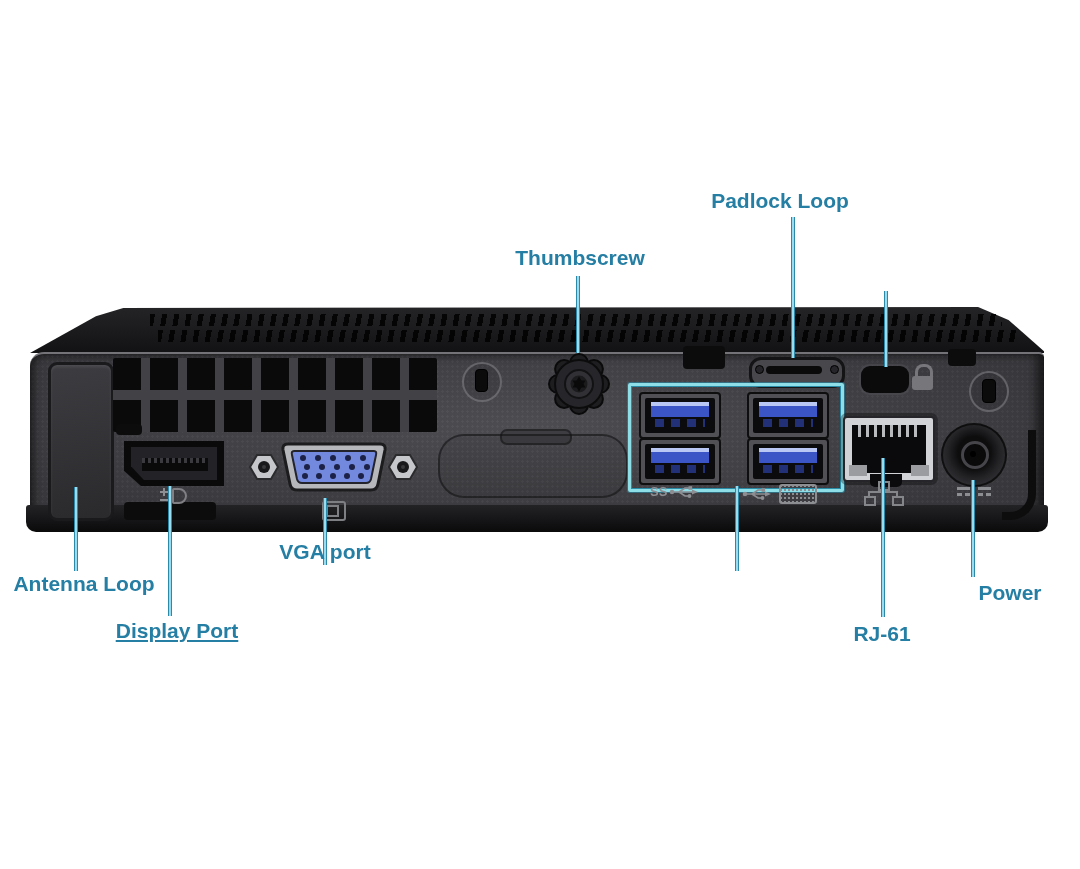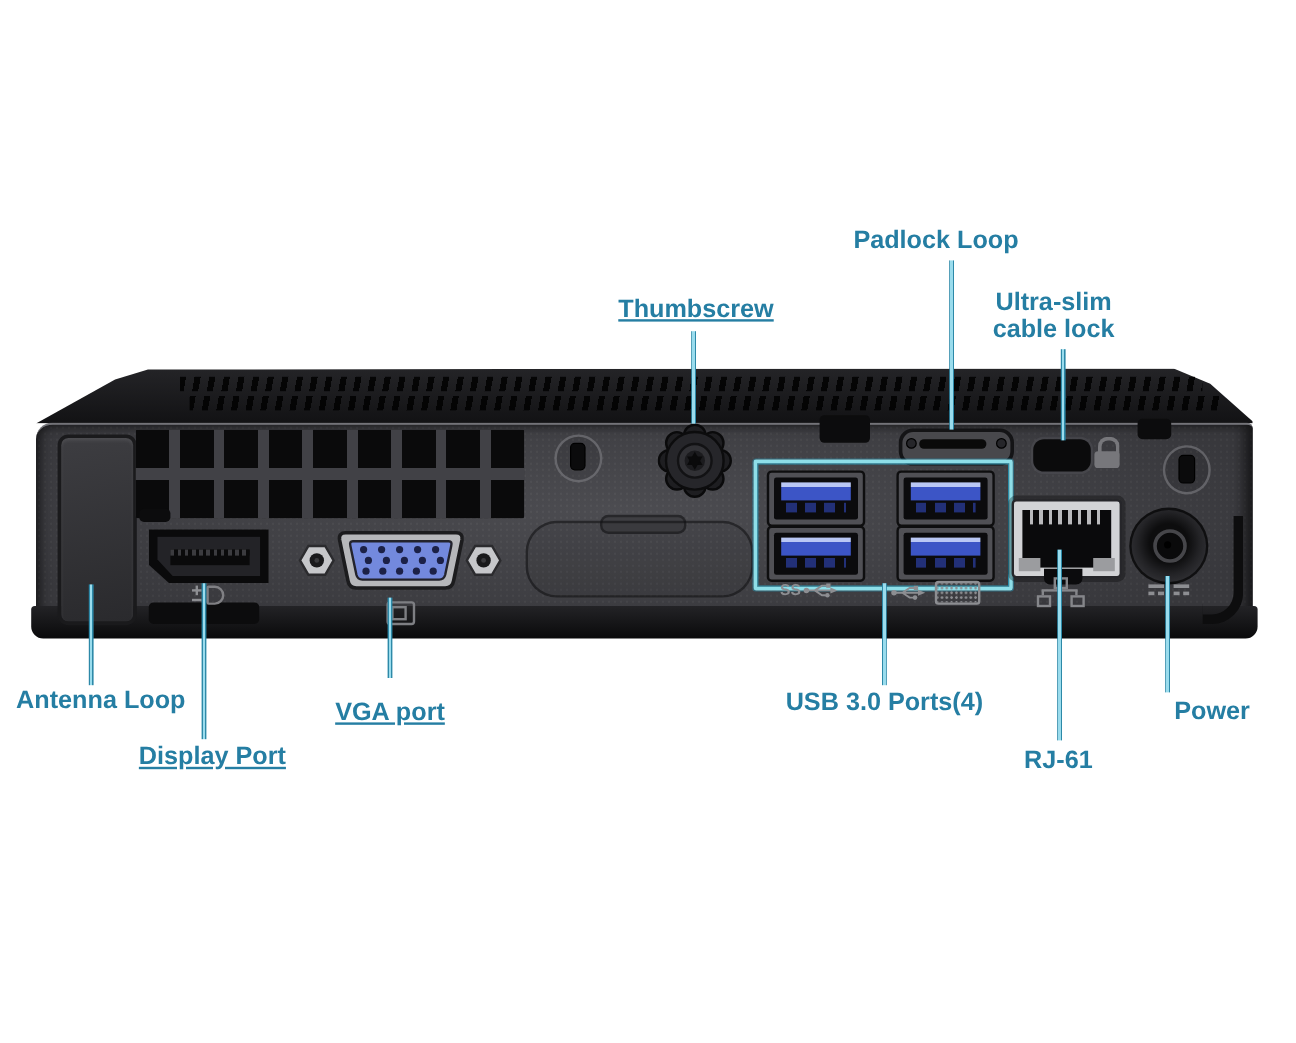--- a/index.html
+++ b/index.html
@@ -285,42 +285,37 @@
       <div class="abs dc-line" style="left:8px;top:6px;width:5px;"></div>
       <div class="abs dc-line" style="left:21px;top:0;width:13px;"></div>
       <div class="abs dc-line" style="left:21px;top:6px;width:5px;"></div>
       <div class="abs dc-line" style="left:29px;top:6px;width:5px;"></div>
     </div>
 
     <div class="abs right-channel"></div>
   </div>
 
   <div class="abs leader" style="left:576px;top:276px;height:77px;"></div>
-  <div class="label" style="left:580px;top:246px;text-decoration:underline;">Thumbscrew</div>
+  <div class="label" style="left:580px;top:246px;">Thumbscrew</div>
 
   <div class="abs leader" style="left:791px;top:217px;height:141px;"></div>
   <div class="label" style="left:780px;top:189px;text-align:center;">Padlock Loop</div>
 
   <div class="abs leader" style="left:884px;top:291px;height:76px;"></div>
-  <div class="label" style="left:878px;top:240px;">
-    <span style="display:block;">Ultra-slim</span>
-    <span style="display:block;">cable lock</span>
-  </div>
 
   <div class="abs leader" style="left:74px;top:487px;height:84px;"></div>
   <div class="label" style="left:84px;top:572px;">Antenna Loop</div>
 
   <div class="abs leader" style="left:168px;top:486px;height:130px;"></div>
   <div class="label" style="left:177px;top:619px;text-decoration:underline;">Display Port</div>
 
   <div class="abs leader" style="left:323px;top:498px;height:67px;"></div>
-  <div class="label" style="left:325px;top:582px;text-decoration:underline;">VGA port</div>
+  <div class="label" style="left:325px;top:540px;">VGA port</div>
 
   <div class="abs leader" style="left:735px;top:486px;height:85px;"></div>
-  <div class="label" style="left:737px;top:574px;">USB 3.0 Ports(4)</div>
 
   <div class="abs leader" style="left:881px;top:458px;height:159px;"></div>
   <div class="label" style="left:882px;top:622px;">RJ-61</div>
 
   <div class="abs leader" style="left:971px;top:480px;height:97px;"></div>
   <div class="label" style="left:978px;top:581px;margin-left:32px;">Power</div>
 
 </div>
 
 </body></html>

